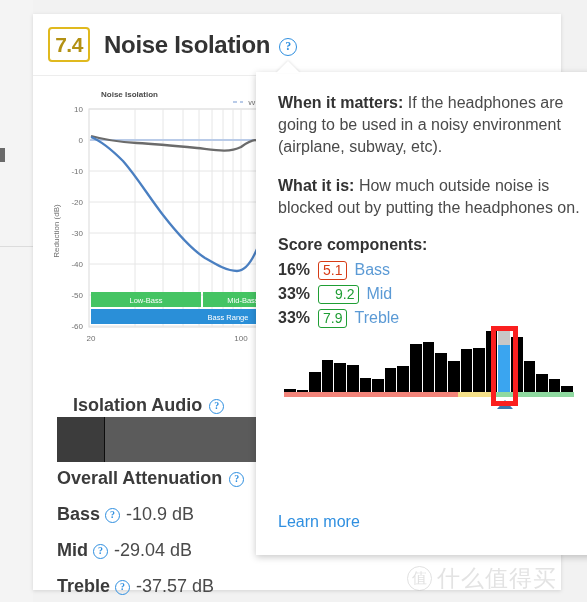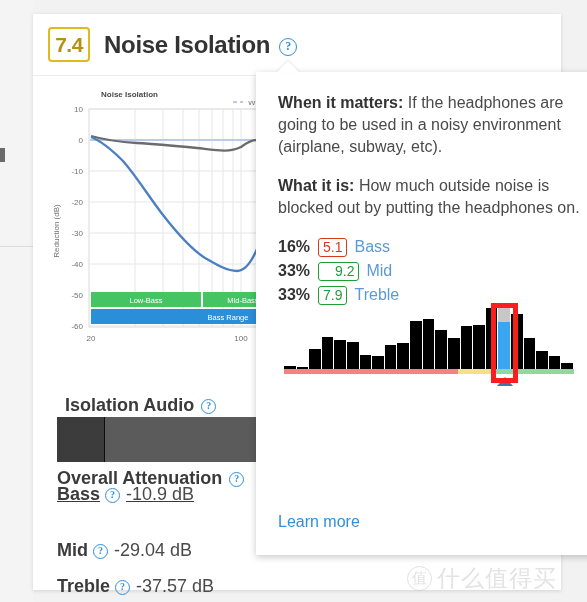--- a/index.html
+++ b/index.html
@@ -109,21 +109,21 @@
   }
   .chart-svg-holder {
     position: relative;
     width: 504px;
     height: 268px;
   }
 
   
   .iso-audio-head {
     position: absolute;
-    left: 32px; top: 381px;
+    left: 40px; top: 381px;
     font-size: 18px;
     font-weight: bold;
     color: #3b3b3b;
   }
   .audio-bar {
     position: absolute;
     left: 24px; top: 403px;
     width: 408px; height: 45px;
     background: #5b5b5b;
   }
@@ -147,21 +147,21 @@
   .attn-row {
     position: absolute;
     left: 24px;
     font-size: 18px;
     color: #3b3b3b;
     white-space: nowrap;
   }
   .attn-row .lbl { font-weight: bold; }
   .attn-row .val { font-weight: normal; color: #4a4a4a; margin-left: 6px; }
   .attn-row .help-icon.sm { margin-left: 5px; }
-  .attn-bass   { top: 470px; text-decoration: underline; }
+  .attn-bass   { top: 490px; }
   .attn-mid    { top: 526px; }
   .attn-treble { top: 562px; }
 
   
   .tooltip {
     position: absolute;
     left: 256px; top: 72px;
     width: 348px;
     height: 483px;
     background: #ffffff;
@@ -442,20 +442,21 @@
   <div class="tooltip">
 
     <div class="tt-para">
       <b>When it matters:</b><span> If the headphones are going to be used in a noisy environment (airplane, subway, etc).</span>
     </div>
 
     <div class="tt-para">
       <b>What it is:</b><span> How much outside noise is blocked out by putting the headphones on.</span>
     </div>
 
+    <div class="tt-heading">Score components:</div>
 
     <div class="comp-row">
       <span class="comp-pct">16%</span>
       <span class="comp-badge" id="badge0" style="color: rgb(214, 59, 21); border-color: rgb(214, 59, 21);">5.1</span>
       <span class="comp-name">Bass</span>
     </div>
     <div class="comp-row">
       <span class="comp-pct">33%</span>
       <span class="comp-badge" id="badge1" style="color: rgb(31, 158, 52); border-color: rgb(31, 158, 52); padding-left: 16px;">9.2</span>
       <span class="comp-name">Mid</span>

